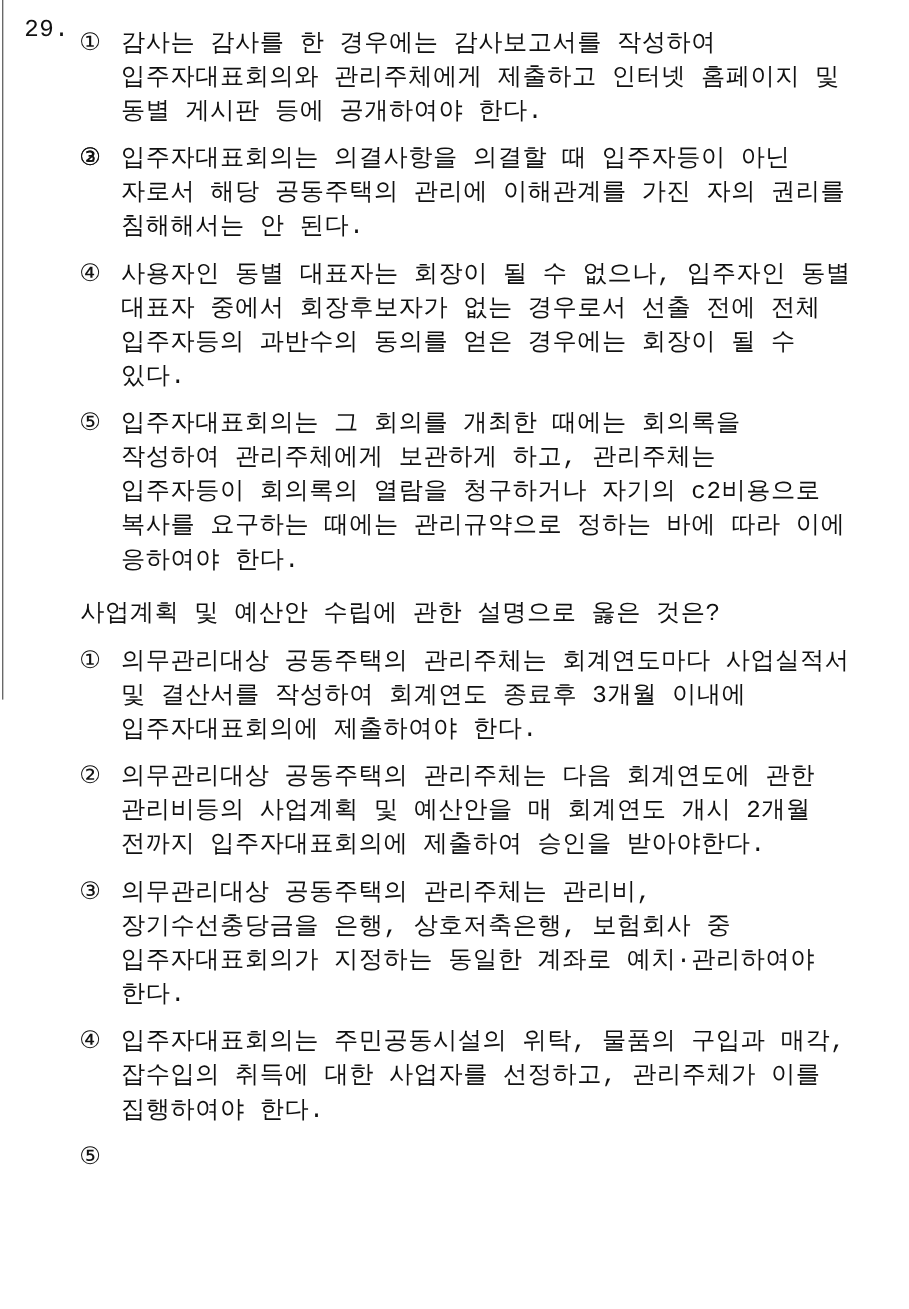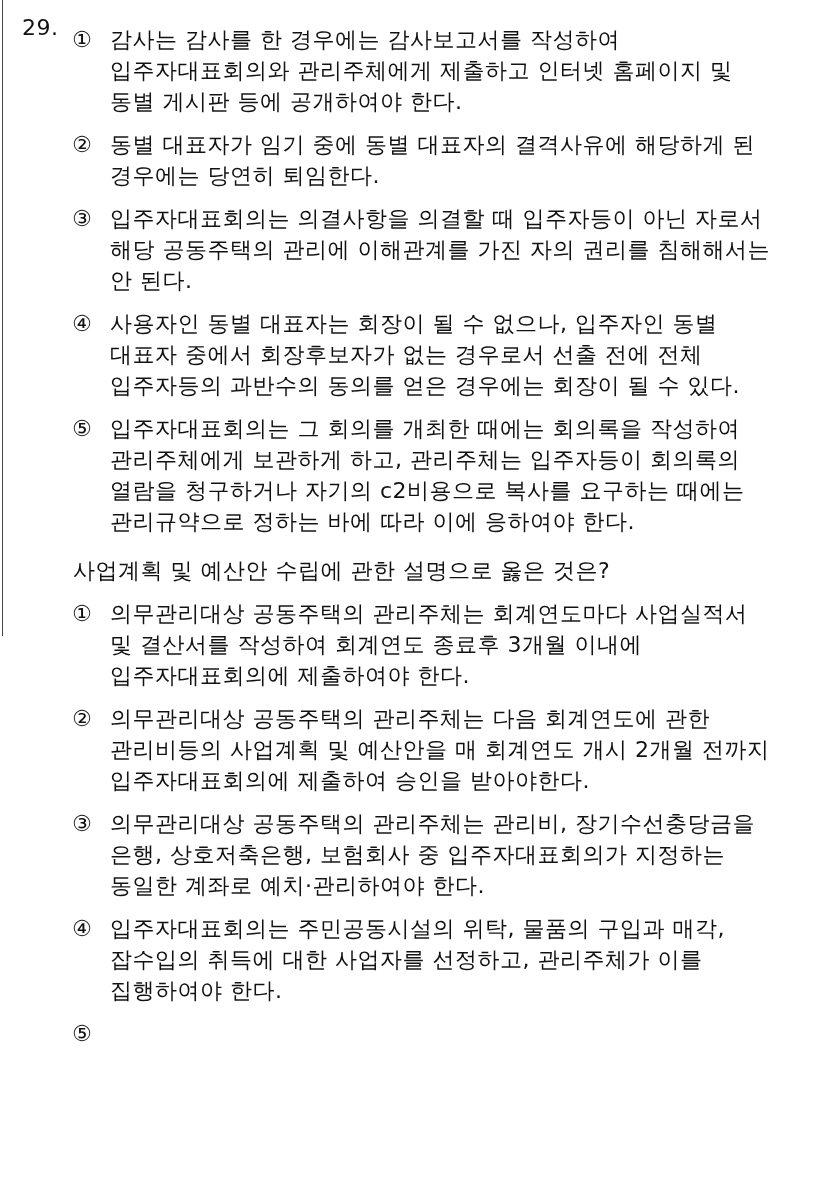--- a/index.html
+++ b/index.html
@@ -1,21 +1,21 @@
 <!DOCTYPE html>
 <html><head>
 <meta charset="utf-8">
 <style>
   html, body { margin: 0; padding: 0; background: #ffffff; }
   body {
     width: 826px; height: 1190px; position: relative; overflow: hidden;
     font-family: "DejaVu Sans", "Liberation Sans", sans-serif;
     color: #111111;
   }
-  .page { position: absolute; left: 0; top: 0; width: 826px; }
+  .page { position: absolute; left: 0; top: 0; width: 826px; font-family: Liberation Mono, monospace; }
   .left-rule {
     position: absolute; left: 2px; top: 0; width: 1px; height: 636px;
     background: #444444;
   }
   .question { position: relative; }
   .q-head {
     position: relative; padding-left: 73px; padding-right: 40px;
     font-size: 22px; line-height: 31px; letter-spacing: 0.5px;
     word-break: keep-all;
   }
@@ -42,21 +42,20 @@
     <div class="q-head">
       <span class="q-num">29.</span>
     </div>
     <ul class="options">
       <li class="option">
         <span class="marker">①</span>
         <span>감사는 감사를 한 경우에는 감사보고서를 작성하여 입주자대표회의와 관리주체에게 제출하고 인터넷 홈페이지 및 동별 게시판 등에 공개하여야 한다.</span>
       </li>
       <li class="option">
         <span class="marker">②</span>
-        <span>동별 대표자가 임기 중에 동별 대표자의 결격사유에 해당하게 된 경우에는 당연히 퇴임한다.</span>
       </li>
       <li class="option">
         <span class="marker">③</span>
         <span>입주자대표회의는 의결사항을 의결할 때 입주자등이 아닌 자로서 해당 공동주택의 관리에 이해관계를 가진 자의 권리를 침해해서는 안 된다.</span>
       </li>
       <li class="option">
         <span class="marker">④</span>
         <span>사용자인 동별 대표자는 회장이 될 수 없으나, 입주자인 동별 대표자 중에서 회장후보자가 없는 경우로서 선출 전에 전체 입주자등의 과반수의 동의를 얻은 경우에는 회장이 될 수 있다.</span>
       </li>
       <li class="option">

